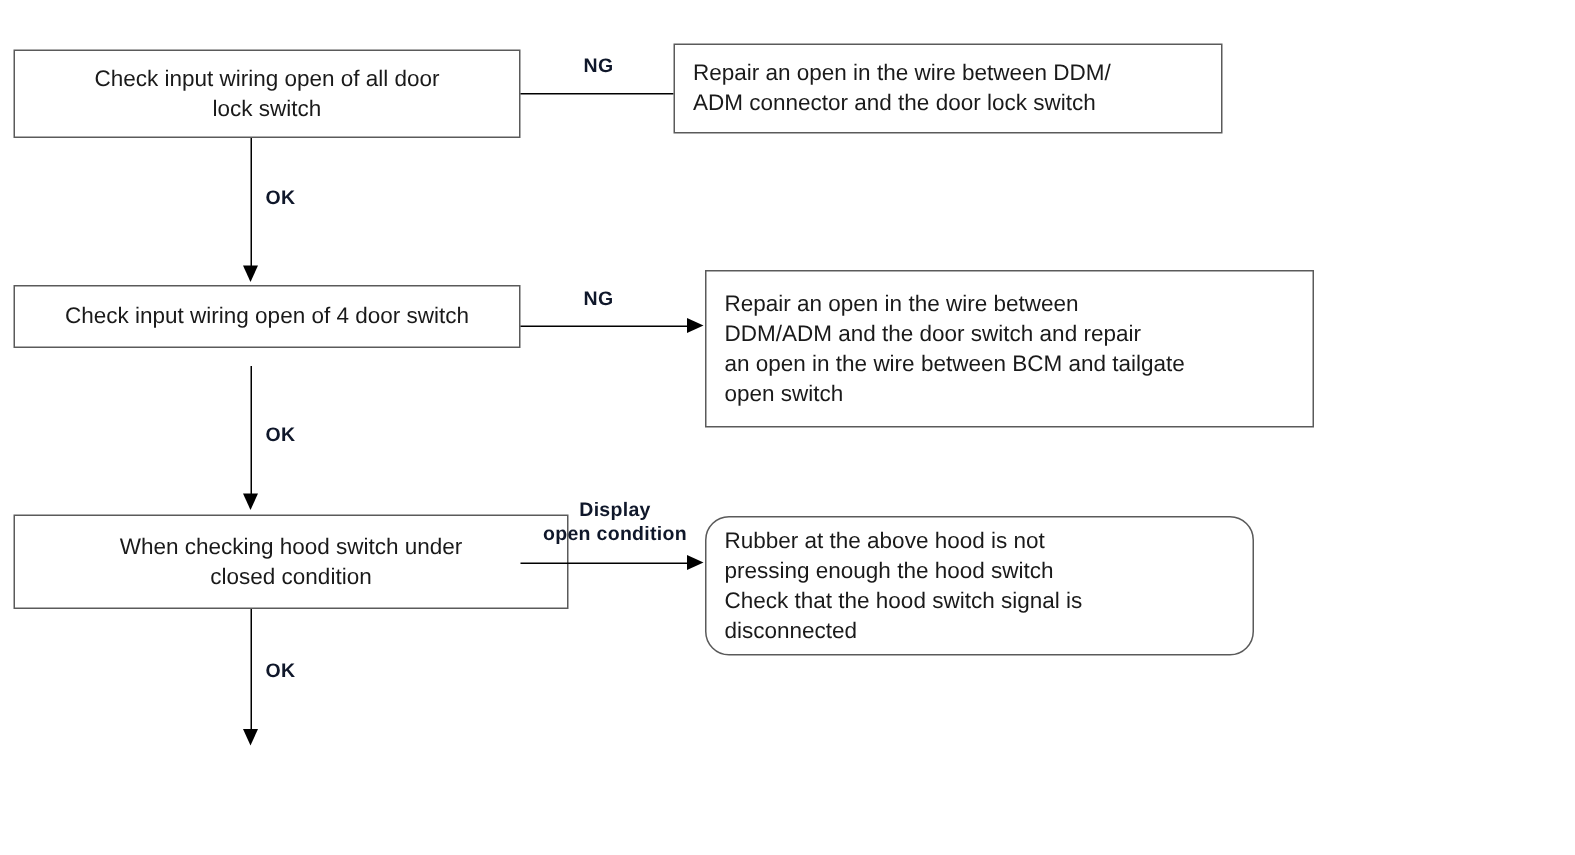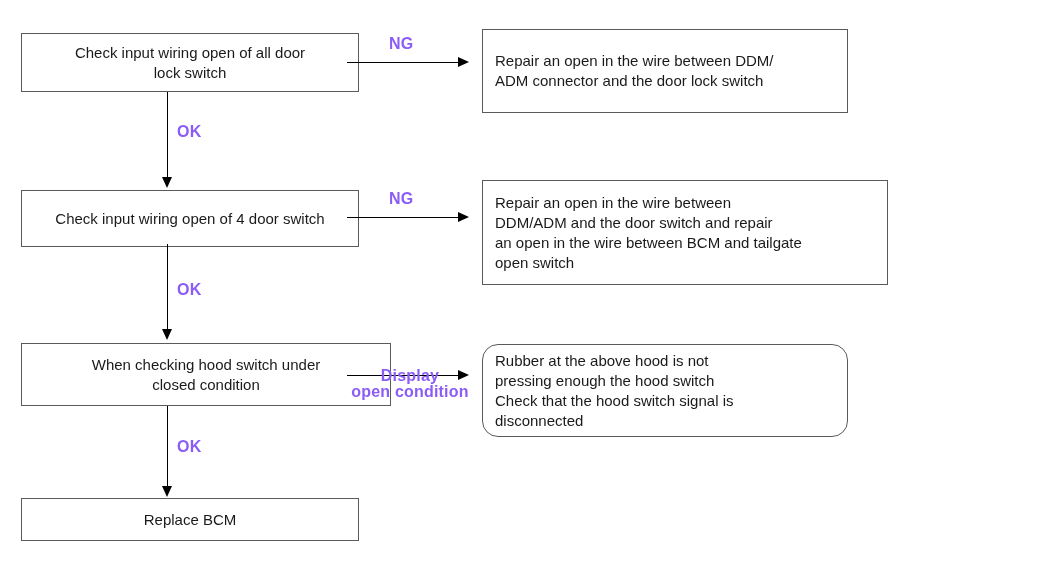--- a/index.html
+++ b/index.html
@@ -22,21 +22,20 @@
 
   
   .node {
     position: absolute;
     box-sizing: border-box;
     border: 1px solid #5a5a5a;
     background: #ffffff;
     color: #1a1a1a;
     font-size: 15px;
     line-height: 20px;
-    margin-left: 12px;
   }
   .node .node-text {
     display: block;
     white-space: pre-line;
   }
   
   .node.center {
     display: flex;
     align-items: center;
     justify-content: center;
@@ -76,23 +75,23 @@
     width: 0;
     height: 0;
     border-top: 5px solid transparent;
     border-bottom: 5px solid transparent;
     border-left: 11px solid #000000;
   }
 
   
   .edge-label {
     position: absolute;
-    font-size: 16px;
+    font-size: 13px;
     font-weight: bold;
-    color: #8b5cf6;
+    color: #0f172a;
     line-height: 16px;
     white-space: pre-line;
     letter-spacing: 0.2px;
   }
   .edge-label.centered {
     text-align: center;
   }
 </style>
 </head>
 <body>
@@ -101,30 +100,30 @@
 
   <div class="node center" style="left:9px; top:33px; width:338px; height:59px;">
     <span class="node-text">Check input wiring open of all door
 lock switch</span>
   </div>
 
   <div class="hline" style="left:347px; top:62px; width:113px;"></div>
   <div class="arrow-right" style="left:458px; top:57px;"></div>
   <div class="edge-label" style="left:389px; top:36px;">NG</div>
 
-  <div class="node left" style="left:470px; top:29px; width:366px; height:84px;">
+  <div class="node left" style="left:449px; top:29px; width:366px; height:60px;">
     <span class="node-text">Repair an open in the wire between DDM/
 ADM connector and the door lock switch</span>
   </div>
 
   <div class="vline" style="left:167px; top:92px; height:86px;"></div>
   <div class="arrow-down" style="left:162px; top:177px;"></div>
   <div class="edge-label" style="left:177px; top:124px;">OK</div>
 
-  <div class="node center" style="left:9px; top:190px; width:338px; height:57px;">
+  <div class="node center" style="left:9px; top:190px; width:338px; height:42px;">
     <span class="node-text">Check input wiring open of 4 door switch</span>
   </div>
 
   <div class="hline" style="left:347px; top:217px; width:113px;"></div>
   <div class="arrow-right" style="left:458px; top:212px;"></div>
   <div class="edge-label" style="left:389px; top:191px;">NG</div>
 
   <div class="node left" style="left:470px; top:180px; width:406px; height:105px;">
     <span class="node-text">Repair an open in the wire between
 DDM/ADM and the door switch and repair
@@ -136,31 +135,28 @@
   <div class="arrow-down" style="left:162px; top:329px;"></div>
   <div class="edge-label" style="left:177px; top:282px;">OK</div>
 
   <div class="node center" style="left:9px; top:343px; width:370px; height:63px;">
     <span class="node-text">When checking hood switch under
 closed condition</span>
   </div>
 
   <div class="hline" style="left:347px; top:375px; width:113px;"></div>
   <div class="arrow-right" style="left:458px; top:370px;"></div>
-  <div class="edge-label centered" style="left:349px; top:332px; width:122px;margin-top:36px;">Display
+  <div class="edge-label centered" style="left:349px; top:332px; width:122px;">Display
 open condition</div>
 
   <div class="node left" style="left:470px; top:344px; width:366px; height:93px;border-radius:16px;">
     <span class="node-text">Rubber at the above hood is not
 pressing enough the hood switch
 Check that the hood switch signal is
 disconnected</span>
   </div>
 
   <div class="vline" style="left:167px; top:406px; height:86px;"></div>
   <div class="arrow-down" style="left:162px; top:486px;"></div>
   <div class="edge-label" style="left:177px; top:439px;">OK</div>
 
-  <div class="node center" style="left:9px; top:498px; width:338px; height:43px;">
-    <span class="node-text">Replace BCM</span>
-  </div>
 
 </div>
 
 </body></html>

